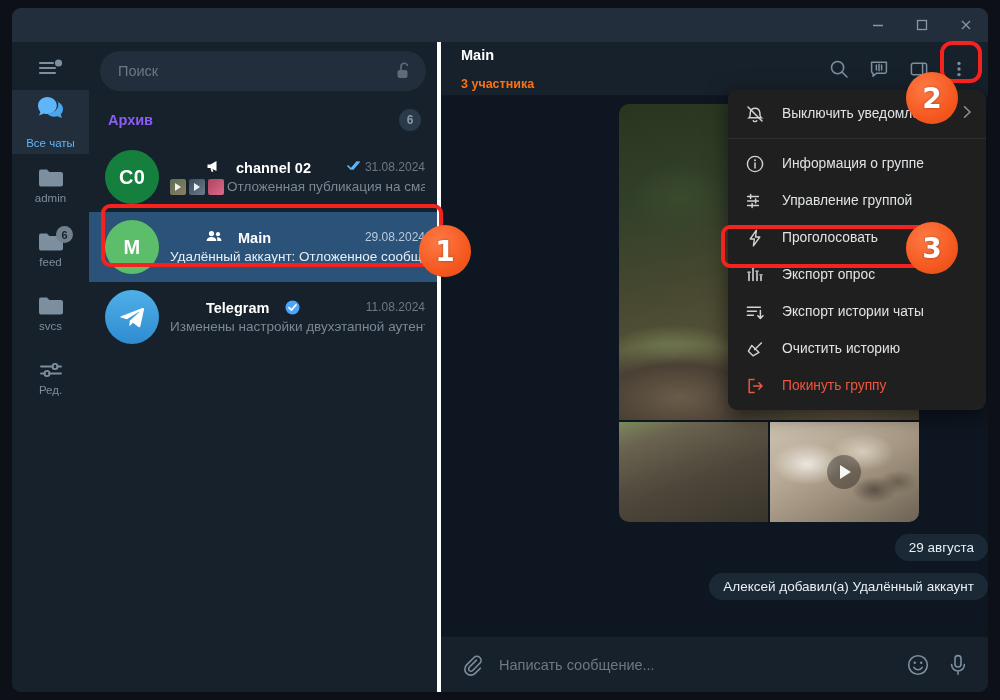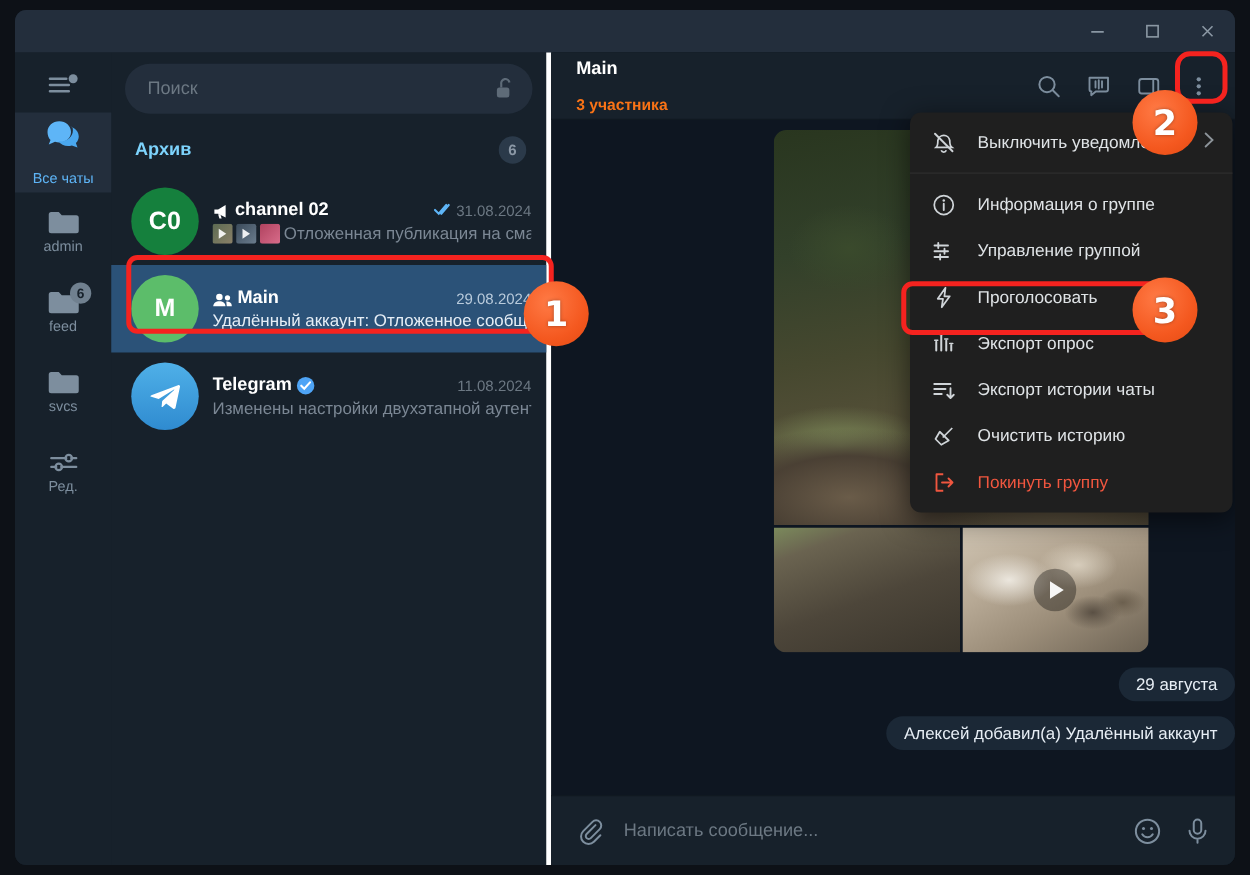--- a/index.html
+++ b/index.html
@@ -97,21 +97,21 @@
   }
   .search .ph { flex: 1; color: #6c7883; font-size: 14.5px; }
   .search .lockicon { color: #5e6b78; display: flex; }
 
   .archive-row {
     height: 44px;
     display: flex; align-items: center;
     padding: 0 16px 0 19px;
     cursor: pointer;
   }
-  .archive-row .t { flex: 1; color: #7dd3fc; font-size: 14.5px; font-weight: bold; }
+  .archive-row .t { flex: 1; color: #8b5cf6; font-size: 14.5px; font-weight: bold; }
   .archive-badge {
     min-width: 22px; height: 22px; border-radius: 11px;
     background: #2b3a4a; color: #8b98a6;
     font-size: 12px; font-weight: bold;
     display: flex; align-items: center; justify-content: center; padding: 0 6px;
   }
 
   .chat {
     height: 70px;
     display: flex; align-items: center;
@@ -122,21 +122,21 @@
   }
   .chat.selected { background: #2b5278; }
   .avatar {
     width: 54px; height: 54px; border-radius: 50%;
     flex: 0 0 54px;
     display: flex; align-items: center; justify-content: center;
     color: #fff; font-size: 20px; font-weight: bold;
     letter-spacing: 0.3px;
   }
   .chat-main { flex: 1; min-width: 0; }
-  .chat-top { display: flex; align-items: flex-end; gap: 4px; }
+  .chat-top { display: flex; align-items: flex-start; gap: 16px; margin-left: 36px; }
   .chat-name {
     font-size: 14.5px; font-weight: bold; color: #fff;
     white-space: nowrap; overflow: hidden; text-overflow: ellipsis;
   }
   .chat-date { margin-left: auto; font-size: 12px; color: #6c7883; white-space: nowrap; }
   .chat.selected .chat-date { color: #b9cbdc; }
   .chat-sub {
     font-size: 13.5px; color: #7b8794;
     white-space: nowrap; overflow: hidden; text-overflow: ellipsis;
     margin-top: 3px;

